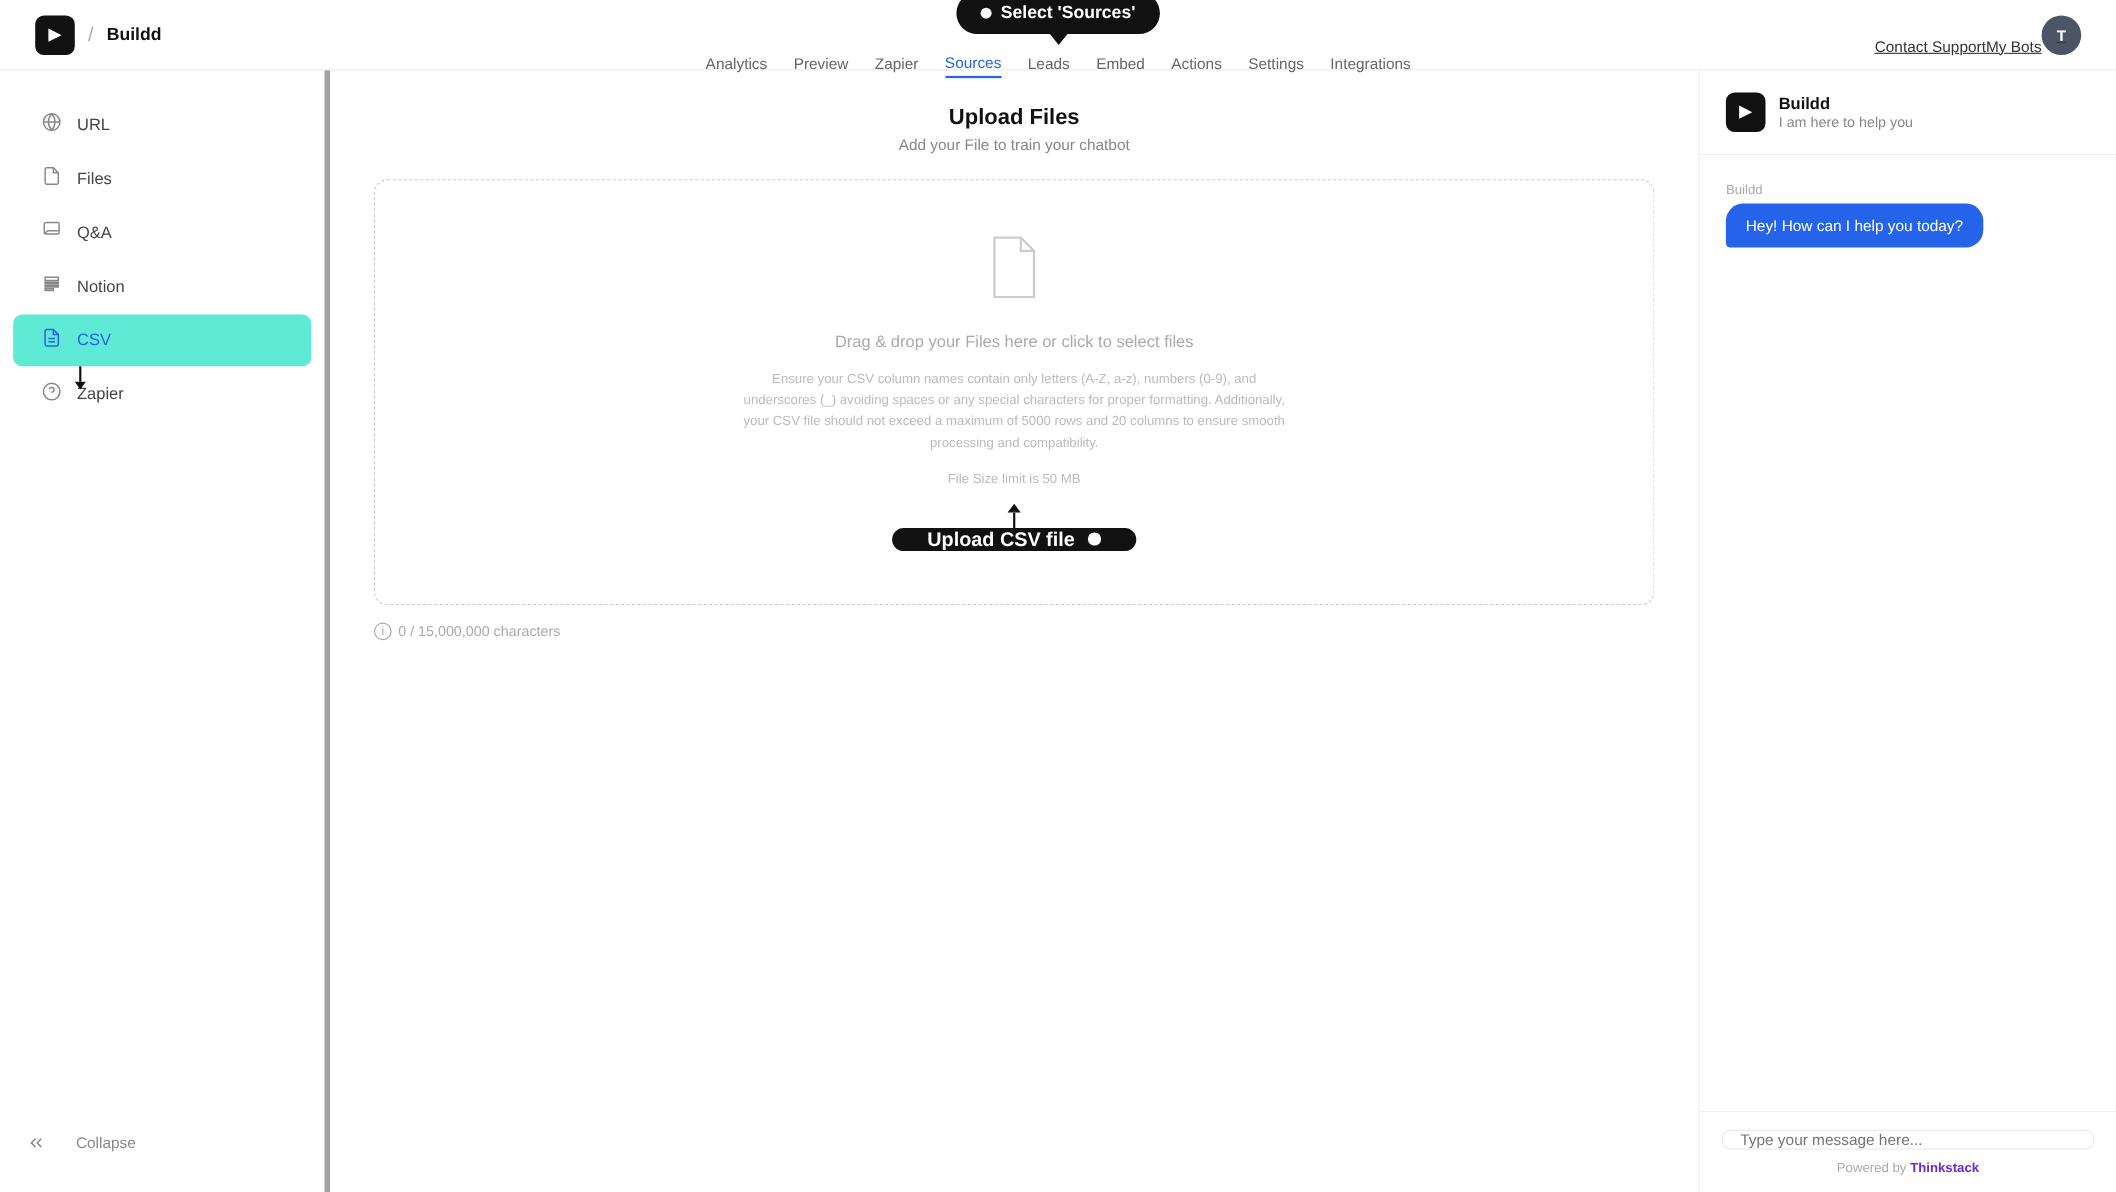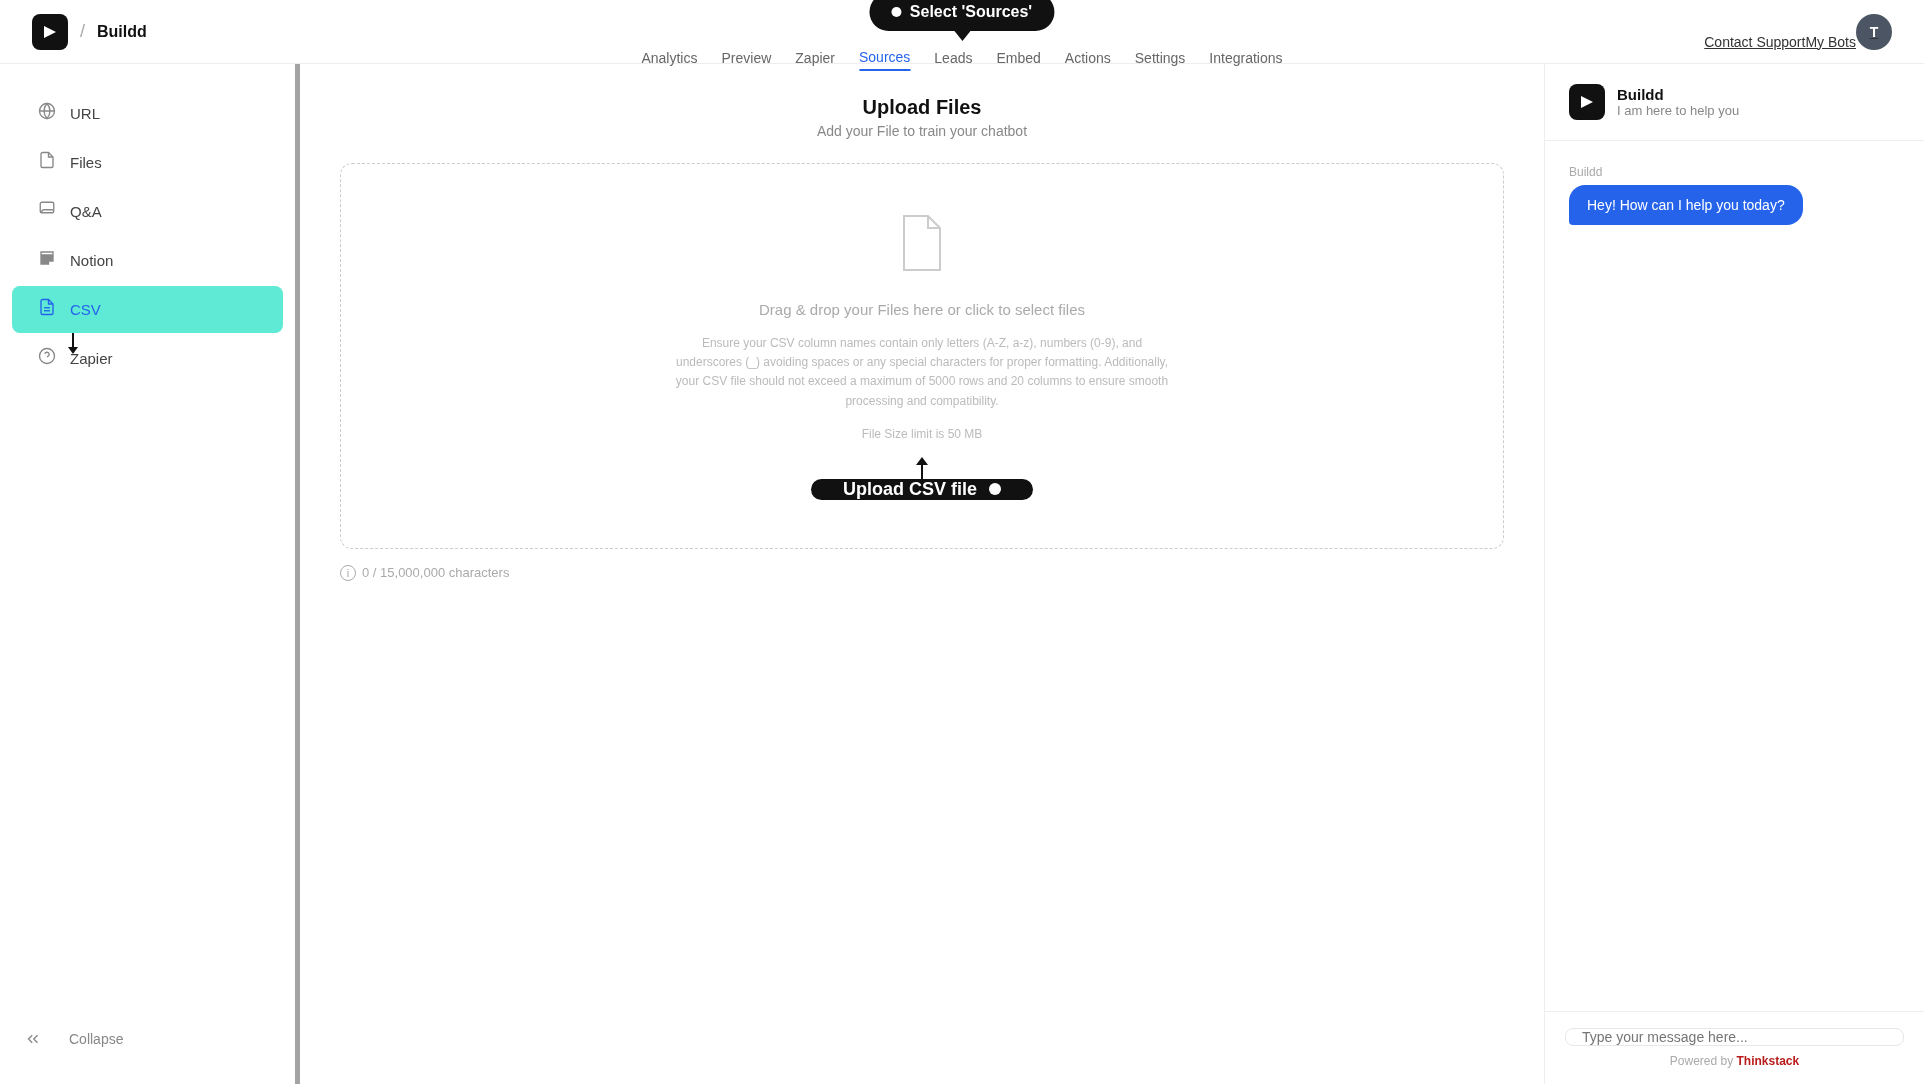--- a/index.html
+++ b/index.html
@@ -375,21 +375,21 @@
       outline: none;
       background: #fff;
     }
     .powered-by {
       text-align: center;
       font-size: 12px;
       color: #aaa;
       margin-top: 8px;
     }
     .powered-by strong {
-      color: #b91c1c;
+      color: #6d28d9;
     }
   </style>
 </head>
 <body>
 
 <div class="header">
   <div class="header-left">
     <div class="logo-box">
       <svg width="20" height="20" viewBox="0 0 20 20" fill="none">
         <path d="M4 4 L16 10 L4 16 Z" fill="white"></path>

